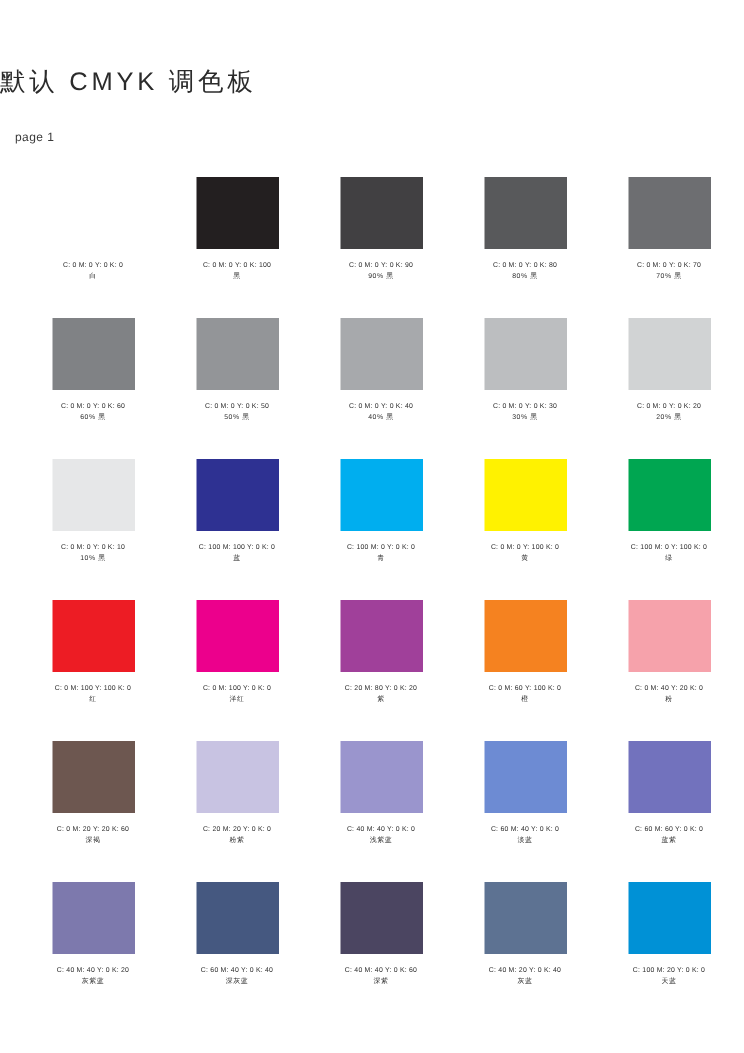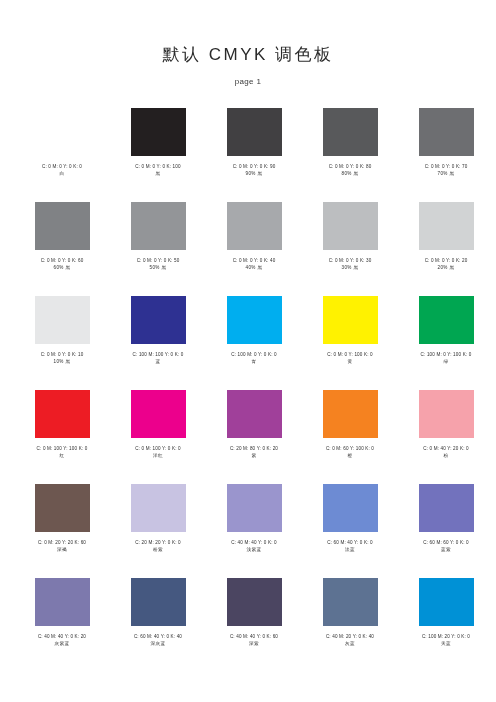--- a/index.html
+++ b/index.html
@@ -16,35 +16,35 @@
     position: relative;
   }
   .page {
     width: 496px;
     height: 702px;
     box-sizing: border-box;
     padding: 0;
     position: relative;
   }
   .header {
-    text-align: center;
+    text-align: left;
     padding-top: 44px;
   }
   .title {
     font-size: 17px;
     font-weight: normal;
     letter-spacing: 2.5px;
     color: #2b2b2b;
     margin: 0;
     line-height: 22px;
   }
   .subtitle {
     font-size: 8px;
     color: #3a3a3a;
-    margin: 0;
+    margin: 10px;
     padding-top: 11px;
     letter-spacing: 0.3px;
   }
   .grid {
     margin-top: 18px;
     padding: 0 14px 0 14px;
     display: grid;
     grid-template-columns: repeat(5, 1fr);
     grid-auto-rows: 94px;
     column-gap: 0px;

